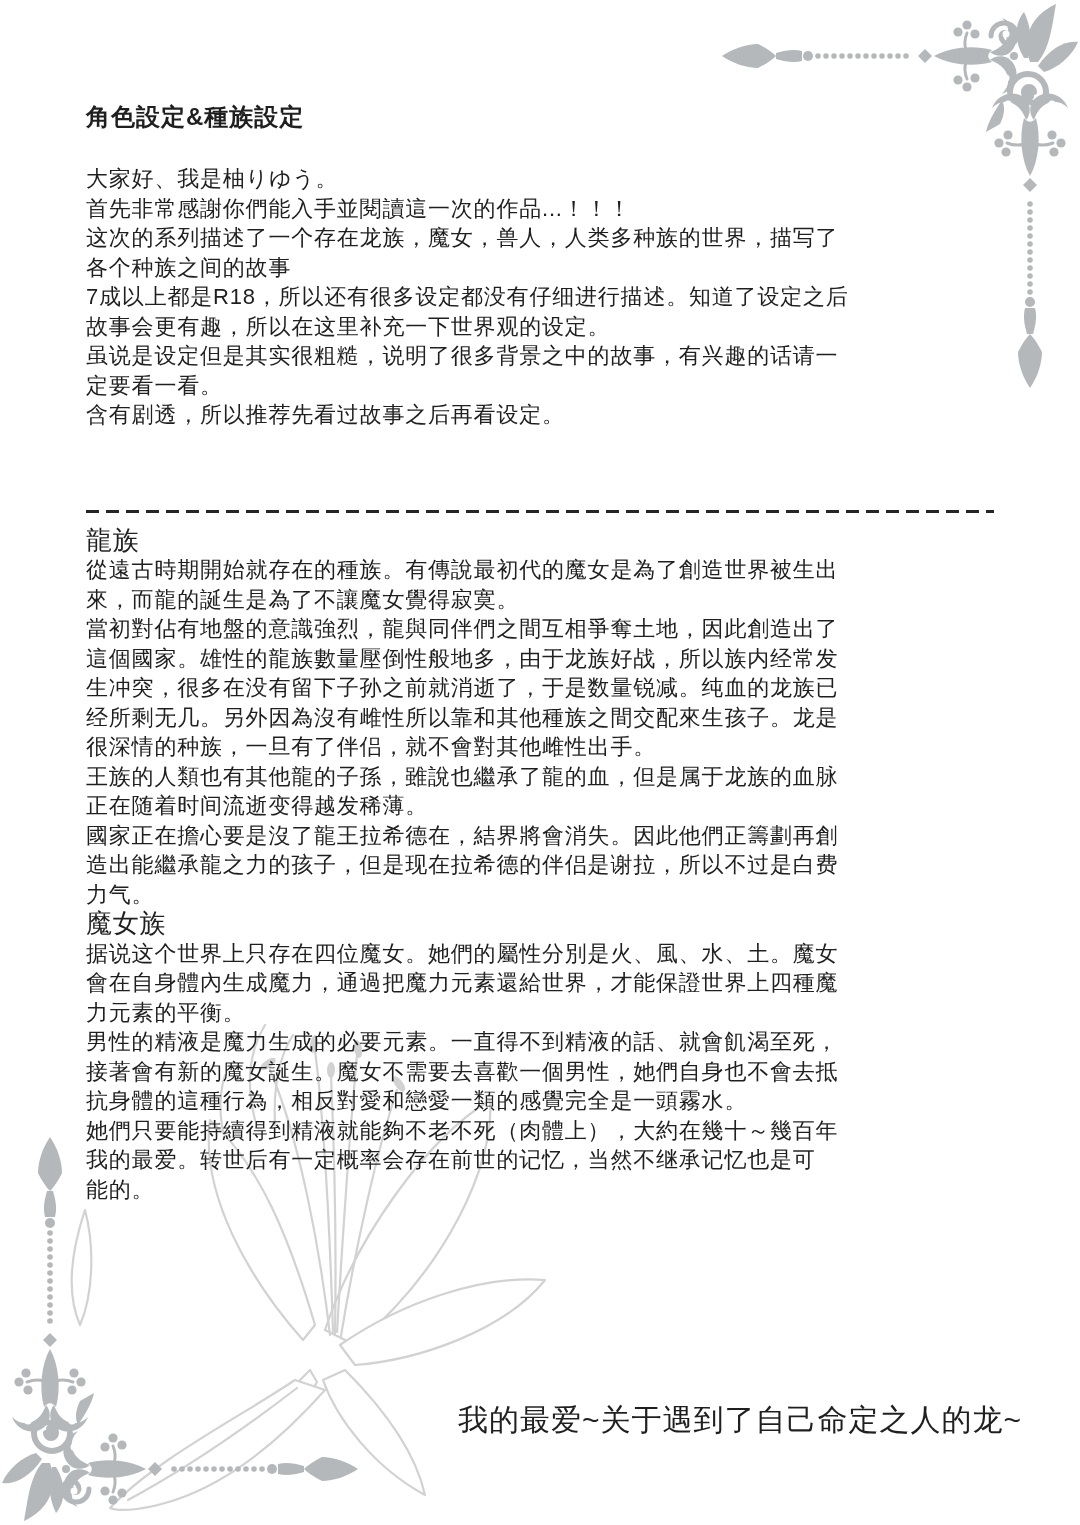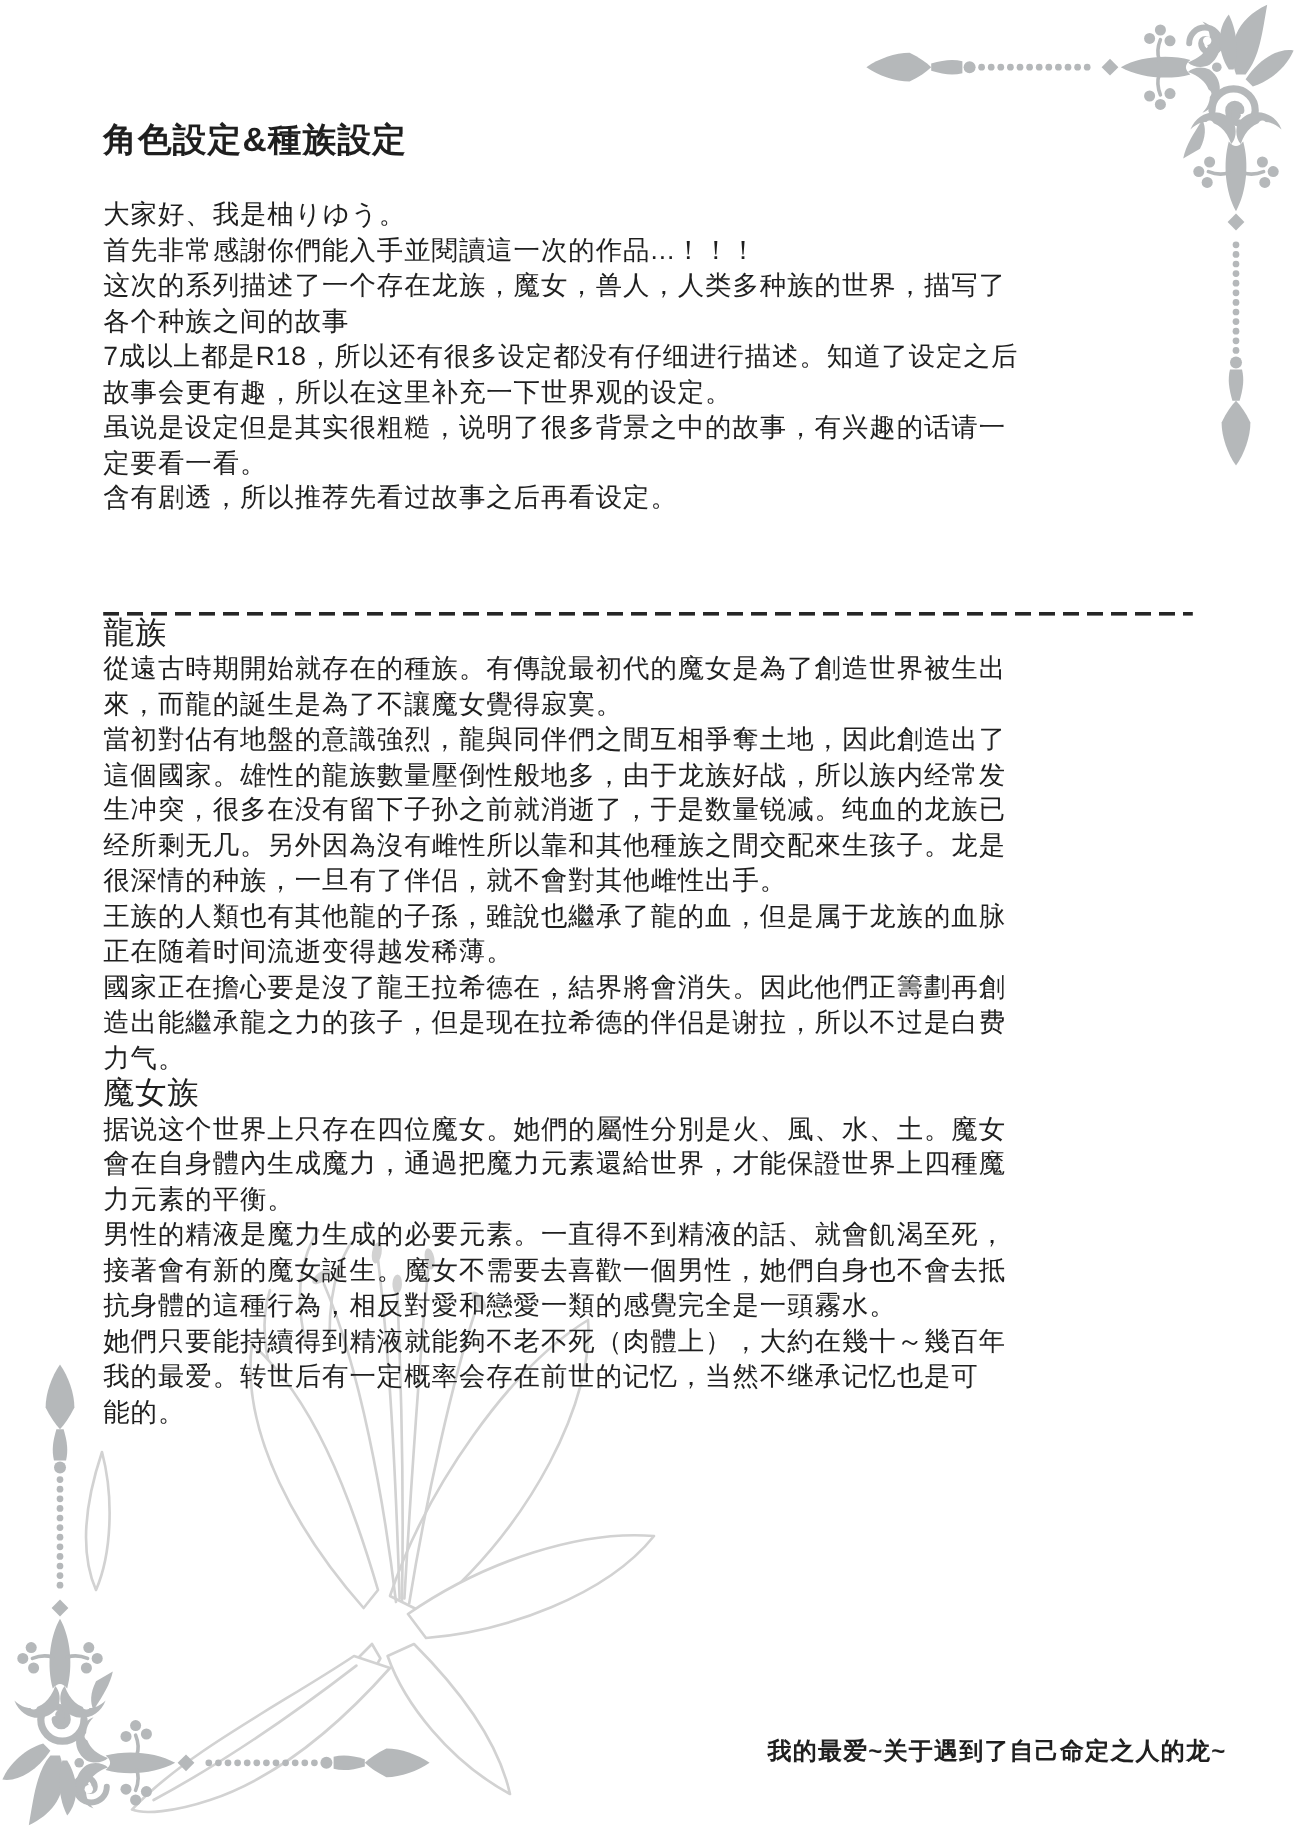--- a/index.html
+++ b/index.html
@@ -6,41 +6,41 @@
   .page{
     position:relative;
     width:1080px;height:1525px;
     background:#ffffff;
     overflow:hidden;
     font-family:"Liberation Sans","DejaVu Sans",sans-serif;
     color:var(--text,#1f1f1f);
   }
   .content{position:absolute;left:86px;top:101px;width:920px;z-index:3;}
   .title{
-    font-size:28px;line-height:32px;font-weight:600;
+    font-size:24px;line-height:32px;font-weight:600;
     letter-spacing:1px;margin:0;
   }
   .para{
     font-size:22px;line-height:29.5px;font-weight:500;
     letter-spacing:0.8px;margin:0;white-space:pre-line;
   }
   .heading{
     font-size:26px;line-height:29.5px;font-weight:500;
     letter-spacing:0.8px;margin:0;
   }
   .intro{margin-top:31px;}
   .divider{
     margin-top:80px;height:3px;width:908px;
     background:repeating-linear-gradient(to right,var(--divider,#262626) 0 13px,transparent 13px 20px);
   }
-  .section-dragon{}
+  .section-dragon{margin-top:13px;}
   .section-witch{}
   .footer{
-    position:absolute;top:1444px;right:58px;z-index:3;
-    font-size:20px;line-height:32px;font-weight:700;letter-spacing:1px;
+    position:absolute;top:1404px;right:58px;z-index:3;
+    font-size:30px;line-height:32px;font-weight:400;letter-spacing:1px;
   }
   .orn{position:absolute;z-index:1;}
   .orn-tr{left:720px;top:0;}
   .orn-bl{left:0;top:1135px;transform:rotate(180deg);}
   .watermark{position:absolute;left:25px;top:980px;z-index:0;}
   .ofill{fill:var(--ornament,#b5b8ba);}
   .ostroke{fill:none;stroke:var(--ornament,#b5b8ba);stroke-linecap:round;}
   .wline{fill:none;stroke:var(--watermark,#d2d2d2);stroke-width:2.2;stroke-linecap:round;}
   .wpetal{fill:#ffffff;stroke:var(--watermark,#d2d2d2);stroke-width:2.2;stroke-linejoin:round;}
   .wanther{fill:var(--watermark,#d2d2d2);}

